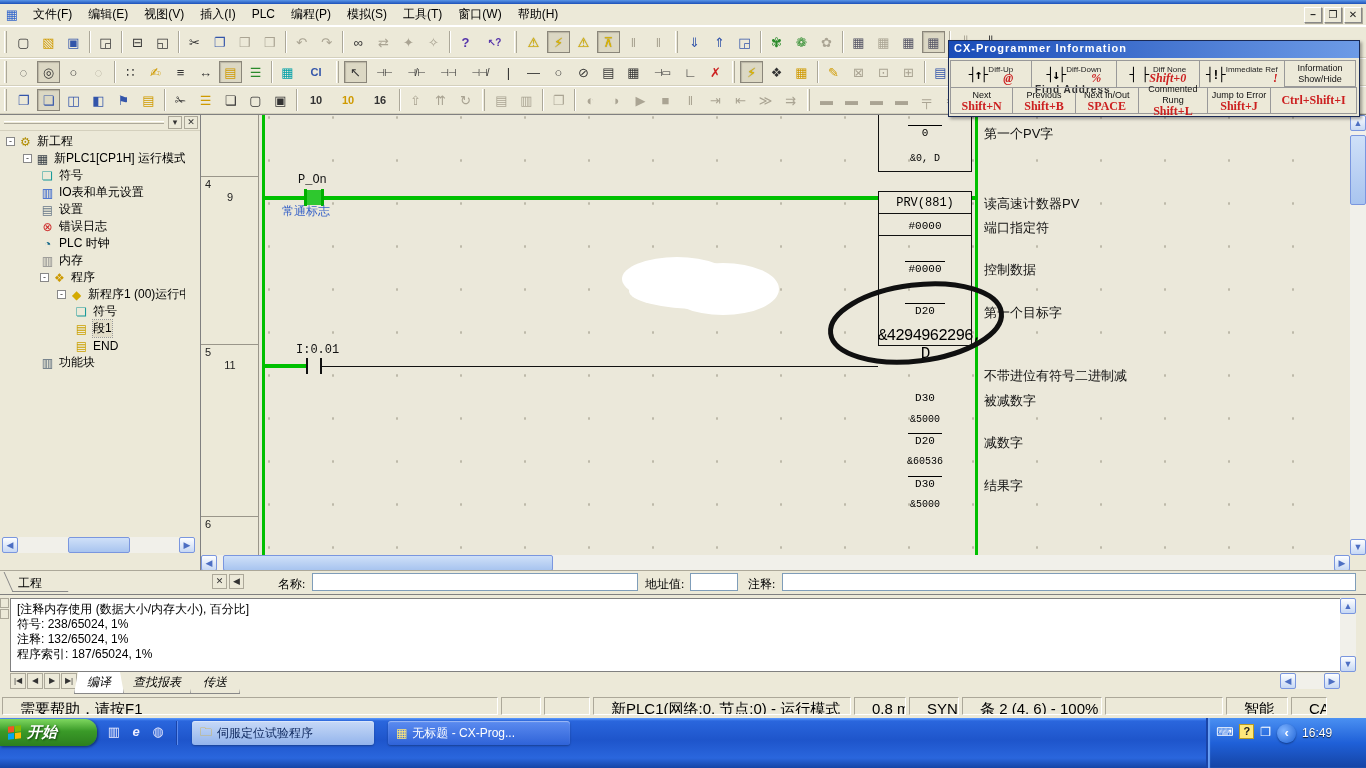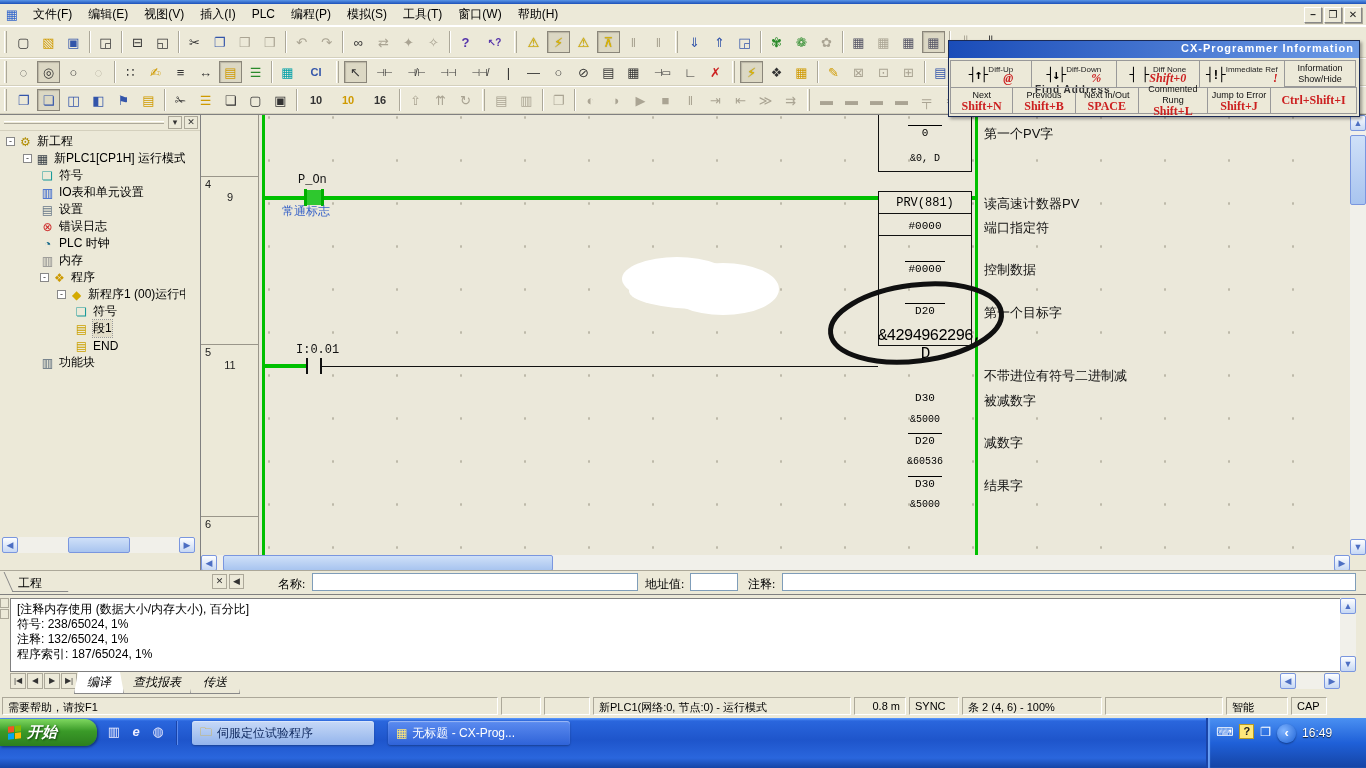--- a/index.html
+++ b/index.html
@@ -26,21 +26,21 @@
   .c-red{color:#cc2222;}
   .c-blue{color:#3355aa;}
   .c-grn{color:#2a8a2a;}
   .c-cyn{color:#00a0a8;}
   .c-mon{color:#556;}
   .c-hlp{color:#5533aa;font-weight:bold;}
   .sep{width:1px;height:22px;background:#aca899;box-shadow:1px 0 0 #fff;margin:0 3px;}
   .grip{width:3px;height:22px;border-left:1px solid #fff;border-right:1px solid #aca899;margin:0 4px;}
   
   #infowin{position:absolute;left:948px;top:40px;width:412px;z-index:60;border:1px solid #1a2a55;background:#ece9d8;box-shadow:2px 2px 3px rgba(0,0,0,.35);}
-  #infowin .ititle{height:17px;background:linear-gradient(90deg,#1a4cb8,#6d9be6);color:#fff;font-weight:bold;font-size:11px;padding:1px 5px;letter-spacing:1px;text-align:right;}
+  #infowin .ititle{height:17px;background:linear-gradient(90deg,#1a4cb8,#6d9be6);color:#fff;font-weight:bold;font-size:11px;padding:1px 5px;letter-spacing:1px;}
   #infowin .ibody{position:relative;padding:3px 2px 2px 2px;}
   .irow{display:flex;}
   .icell{border:1px solid #999;margin:-1px 0 0 -1px;background:transparent;position:relative;z-index:2;}
   .icell.sym{height:28px;display:flex;align-items:center;justify-content:center;gap:2px;}
   .symg{font-weight:bold;font-size:13px;font-family:"DejaVu Sans Mono",monospace;letter-spacing:-2px;}
   .symcol{display:flex;flex-direction:column;align-items:flex-end;line-height:9px;}
   .symlab{font-size:8px;color:#222;}
   .symkey{font-family:"Liberation Serif",serif;font-style:italic;font-weight:bold;color:#cc2020;font-size:12px;}
   .icell.kc{height:27px;display:flex;flex-direction:column;align-items:center;justify-content:center;line-height:11px;text-align:center;}
   .kclab{font-size:9px;color:#111;}
@@ -94,21 +94,21 @@
   #outleft{position:absolute;left:0;top:3px;width:9px;height:94px;}
   .tinybtn{width:9px;height:10px;border:1px solid #aca899;background:#ece9d8;margin-bottom:1px;}
   #outvscroll{position:absolute;left:1340px;top:3px;width:16px;height:74px;display:flex;flex-direction:column;}
   #outtabs{position:absolute;left:10px;top:77px;width:1330px;height:20px;display:flex;align-items:flex-start;background:#ece9d8;}
   .tnav{width:16px;height:16px;border:1px solid #aca899;background:#ece9d8;font-size:8px;line-height:14px;text-align:center;color:#333;margin-right:1px;margin-top:1px;}
   .otab{padding:2px 12px;font-size:12px;border:1px solid #888;border-top:none;transform:skewX(0);position:relative;margin-left:-4px;clip-path:polygon(8% 0,92% 0,100% 100%,0 100%);background:#ece9d8;font-style:italic;}
   .otab.active{background:#fff;z-index:2;}
   #outhsmall{margin-left:auto;margin-top:1px;display:flex;width:60px;}
   
   #statusbar{position:absolute;left:0;top:694px;width:1366px;height:24px;background:#ece9d8;display:flex;align-items:center;padding:2px;gap:3px;}
-  .scell{height:18px;border:1px solid #aca899;border-bottom-color:#fff;border-right-color:#fff;padding:2px 5px;font-size:11px;white-space:nowrap;overflow:hidden;}
+  .scell{height:18px;border:1px solid #aca899;border-bottom-color:#fff;border-right-color:#fff;padding:2px 17px;font-size:15px;white-space:nowrap;overflow:hidden;}
   
   #taskbar{position:absolute;left:0;top:718px;width:1366px;height:50px;background:linear-gradient(#5c9bff 0%,#2a66dd 6%,#1e55cb 44%,#2a66dd 80%,#1544a5 100%);}
   #startbtn{position:absolute;left:0;top:1px;width:97px;height:27px;border-radius:0 12px 12px 0;background:linear-gradient(#7ed75f,#3a9a28 45%,#2c7f1e);display:flex;align-items:center;gap:5px;padding-left:8px;box-shadow:1px 1px 3px rgba(0,0,0,.5);}
   #startflag{width:14px;height:14px;display:grid;grid-template-columns:6px 6px;grid-template-rows:6px 6px;gap:1px;transform:skewY(-6deg);}
   #startflag i{display:block;}
   #startlabel{color:#fff;font-weight:bold;font-style:italic;font-size:15px;text-shadow:1px 1px 2px #144210;}
   .qicon{position:absolute;top:4px;width:20px;height:20px;text-align:center;line-height:20px;font-size:13px;color:#eef;}
   .tdivider{position:absolute;top:3px;width:2px;height:24px;background:#1a44a8;border-right:1px solid #5c8cf0;}
   .taskbtn{position:absolute;top:3px;height:24px;border-radius:3px;display:flex;align-items:center;gap:5px;padding:0 8px;font-size:12px;white-space:nowrap;overflow:hidden;box-shadow:inset 0 1px 1px rgba(255,255,255,.4),0 1px 2px rgba(0,0,0,.3);}
   .taskbtn .ticon16{font-size:12px;}

